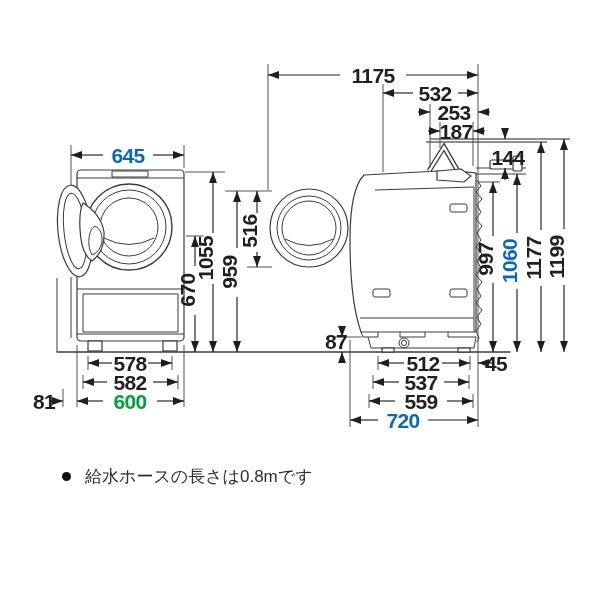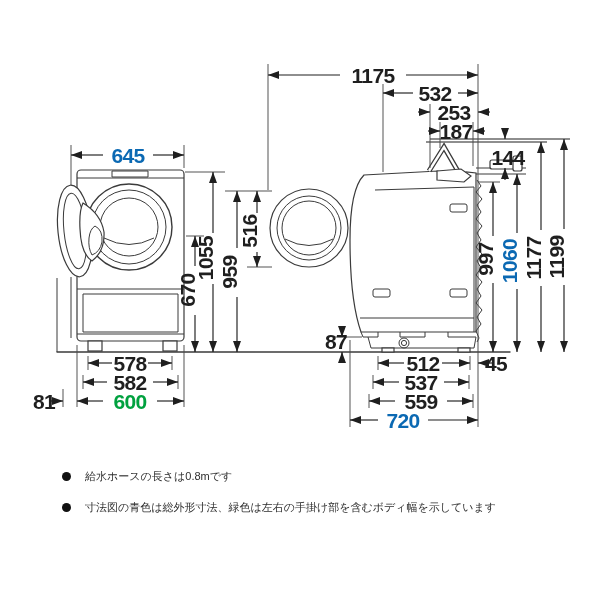--- a/index.html
+++ b/index.html
@@ -16,21 +16,21 @@
   .d {stroke:#1f1f1f;fill:none;stroke-width:1.15;}
   .e {stroke:#4a4a4a;fill:none;stroke-width:0.95;}
   
   text.t{font-family:"Liberation Sans","DejaVu Sans",sans-serif;font-weight:700;font-size:21px;
          fill:#1f1f1f;letter-spacing:-0.6px;text-anchor:middle;}
   text.c-blue{fill:#0b69b3;}
   text.c-green{fill:#00a13f;}
   
   .notes{position:absolute;left:62px;top:468px;width:530px;}
   .note{display:flex;align-items:flex-start;margin-bottom:14px;color:#2e2e2e;
-        font-size:11px;line-height:17px;}
+        font-size:17px;line-height:17px;}
   .note .dot{width:9px;height:9px;border-radius:50%;background:#111;flex:0 0 9px;
              margin:4px 14px 0 0;}
 </style>
 </head>
 <body>
 
 <div id="stage">
 
 <svg width="600" height="460" viewBox="0 0 600 460">
   <defs>
@@ -289,19 +289,15 @@
     <line class="d" x1="428" y1="420" x2="478" y2="420" marker-end="url(#arr)"></line>
     <text class="t c-blue" x="403" y="428">720</text>
   </g>
 </svg>
 
   <div class="notes">
     <div class="note">
       <div class="dot"></div>
       <span>給水ホースの長さは0.8mです</span>
     </div>
-    <div class="note">
-      <div class="dot"></div>
-      <span>寸法図の青色は総外形寸法、緑色は左右の手掛け部を含むボディ幅を示しています</span>
-    </div>
   </div>
 
 </div>
 
 </body></html>

